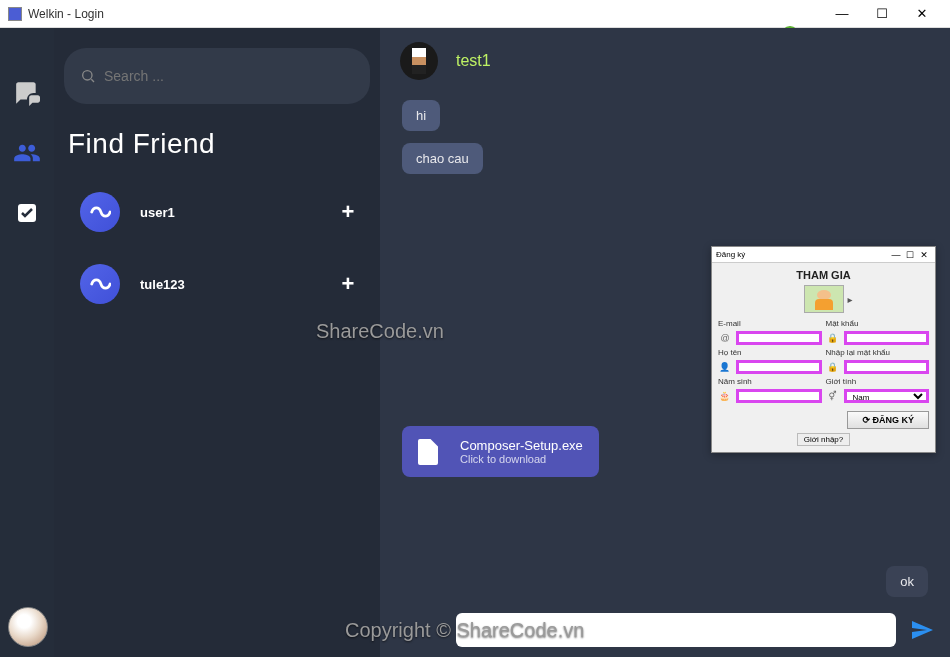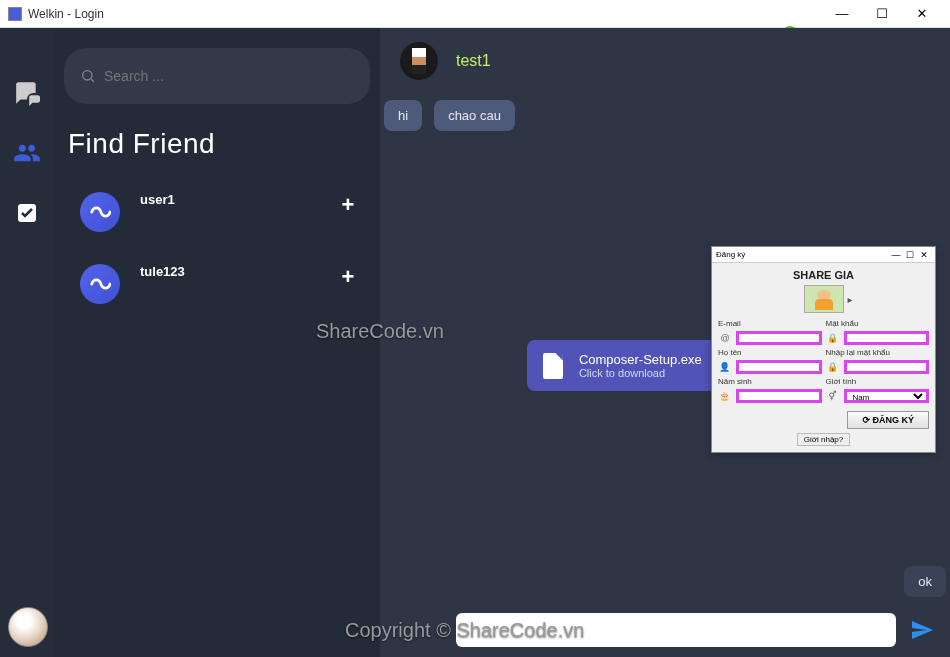--- a/index.html
+++ b/index.html
@@ -15,36 +15,36 @@
 
 .nav-rail { width: 54px; background: #252d3a; display: flex; flex-direction: column; align-items: center; padding-top: 48px; gap: 26px; }
 .nav-item { width: 34px; height: 34px; display: flex; align-items: center; justify-content: center; cursor: pointer; color: #ccc; }
 .nav-item.active { color: #3d5dd8; }
 
 .sidebar { width: 326px; background: #242b38; padding: 20px 10px 0 10px; display: flex; flex-direction: column; position: relative; }
 .search-box { background: #323a49; border-radius: 22px; height: 56px; display: flex; align-items: center; padding: 0 16px; margin-bottom: 18px; }
 .search-box input { background: transparent; border: none; outline: none; color: #aaa; font-size: 14px; flex: 1; margin-left: 8px; }
 .section-title { color: #fff; font-size: 28px; font-weight: 500; margin: 6px 0 16px 4px; letter-spacing: 0.5px; }
 .friend-list { display: flex; flex-direction: column; }
-.friend-row { display: flex; align-items: flex-start; padding: 16px 10px 16px 16px; cursor: pointer; }
+.friend-row { display: flex; align-items: center; padding: 16px 10px 16px 16px; cursor: pointer; }
 .friend-row .avatar { width: 40px; height: 40px; border-radius: 50%; background: linear-gradient(135deg,#5264e8,#4050d8); display: flex; align-items: center; justify-content: center; margin-right: 20px; }
 .avatar svg { width: 22px; height: 22px; }
 .friend-name { color: #fff; font-size: 13px; font-weight: 600; flex: 1; }
 .add-btn { color: #fff; font-size: 22px; font-weight: 700; width: 24px; text-align: center; }
 .divider { position: absolute; right: -6px; top: 100px; width: 4px; height: 470px; background: #d5d5d6; border-radius: 2px; }
 
 .bottom-avatar { position: absolute; left: 8px; bottom: 10px; width: 40px; height: 40px; border-radius: 50%; background: radial-gradient(circle at 40% 35%, #fff 20%, #e8d8c8 50%, #c8a890 80%); border: 1px solid #888; }
 
 .chat { flex: 1; background: #2e3646; display: flex; flex-direction: column; position: relative; }
 .chat-header { display: flex; align-items: center; padding: 14px 20px; gap: 18px; }
 .chat-av { width: 38px; height: 38px; border-radius: 50%; background: #1a1a1a; display: flex; align-items: center; justify-content: center; }
 .chat-av-inner { width: 14px; height: 26px; background: linear-gradient(#fff 35%, #c89060 35%, #c89060 65%, #222 65%); }
 .chat-username { color: #bef264; font-size: 16px; font-weight: 400; text-align: center; }
 
-.messages { flex: 1; padding: 6px 4px; display: flex; flex-direction: row; gap: 12px; position: relative; }
+.messages { flex: 1; padding: 6px 22px; display: flex; flex-direction: column; gap: 12px; position: relative; }
 .bubble { background: #4e5a7a; color: #e8e8ec; padding: 8px 14px; border-radius: 8px; font-size: 13px; align-self: flex-start; }
 .bubble.right { align-self: flex-end; background: #3a4255; }
 
 .wm-center { position: absolute; color: #9a9a9a; font-size: 20px; font-weight: 500; text-shadow: 0 1px 2px rgba(0,0,0,0.6); }
 .wm1 { left: -64px; top: 226px; }
 .wm2 { left: -35px; bottom: 15px; }
 
 .dialog { position: absolute; right: 14px; top: 152px; width: 225px; background: #f0f0f0; border: 1px solid #888; font-size: 9px; box-shadow: 0 2px 8px rgba(0,0,0,0.3); }
 .dlg-title { height: 16px; background: #fff; border-bottom: 1px solid #ccc; display: flex; align-items: center; padding: 0 4px; font-size: 8px; }
 .dlg-title span:first-child { flex: 1; }
@@ -57,21 +57,21 @@
 .dlg-arrow { position:absolute; right:-10px; top:8px; font-size:10px; color:#555; }
 .dlg-grid { display: grid; grid-template-columns: 14px 1fr 14px 1fr; gap: 3px 4px; align-items: center; }
 .dlg-grid label { grid-column: span 2; font-size: 8px; color: #333; }
 .dlg-grid .ico { width:14px; height:14px; display:flex; align-items:center; justify-content:center; color:#666; }
 .dlg-grid input, .dlg-grid select { width: 100%; height: 14px; border: 3px solid #d946ef; font-size: 8px; background: #fff; padding: 0 2px; }
 .dlg-actions { text-align: right; margin-top: 8px; }
 .dlg-btn { display: inline-block; padding: 3px 14px; background: linear-gradient(#fafafa,#e0e0e0); border: 1px solid #999; font-size: 9px; font-weight: 700; cursor: pointer; }
 .dlg-link { text-align: center; margin-top: 4px; }
 .dlg-link span { display:inline-block; padding: 1px 6px; border:1px solid #bbb; font-size: 8px; background:#eee; }
 
-.file-card { background: #5154b6; border-radius: 8px; padding: 12px 16px; display: inline-flex; align-items: center; gap: 16px; align-self: flex-start; margin-top: 240px; cursor: pointer; }
+.file-card { background: #5154b6; border-radius: 8px; padding: 12px 16px; display: inline-flex; align-items: center; gap: 22px; align-self: flex-start; margin-top: 240px; cursor: pointer; }
 .file-icon { width: 20px; height: 26px; background: #fff; border-radius: 2px; position: relative; }
 .file-icon::after { content:""; position:absolute; right:0; top:0; width:8px; height:8px; background:#5154b6; clip-path: polygon(0 0,100% 100%,100% 0); }
 .file-info { color: #fff; }
 .file-name { font-size: 13px; }
 .file-sub { font-size: 11px; opacity: 0.75; }
 
 .composer { display: flex; align-items: center; padding: 10px 14px; gap: 12px; }
 .composer-input { flex: 1; height: 34px; background: #fff; border-radius: 6px; border: none; }
 .send-btn { width: 28px; height: 28px; display: flex; align-items: center; justify-content: center; cursor: pointer; color: #2b8ff0; }
 
@@ -166,21 +166,21 @@
       <div class="bubble">chao cau</div>
 
       <div class="dialog">
         <div class="dlg-title">
           <span>Đăng ký</span>
           <span class="dlg-ctrl">—</span>
           <span class="dlg-ctrl">☐</span>
           <span class="dlg-ctrl">✕</span>
         </div>
         <div class="dlg-body">
-          <div class="dlg-head">SHARE GIA</div>
+          <div class="dlg-head">THAM GIA</div>
           <div class="dlg-photo">
               <span class="dlg-arrow">▸</span>
             </div>
           <div class="dlg-grid">
             <label>E-mail</label>
             <label>Mật khẩu</label>
             <div class="ico">@</div>
               <input style="">
             <div class="ico">🔒</div>
               <input type="password" style="">

